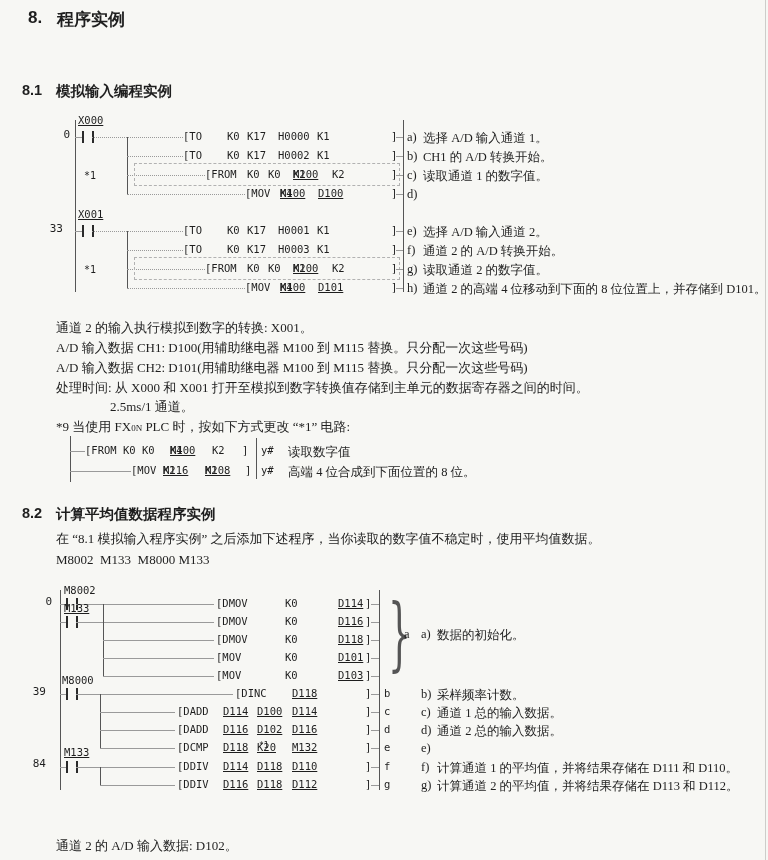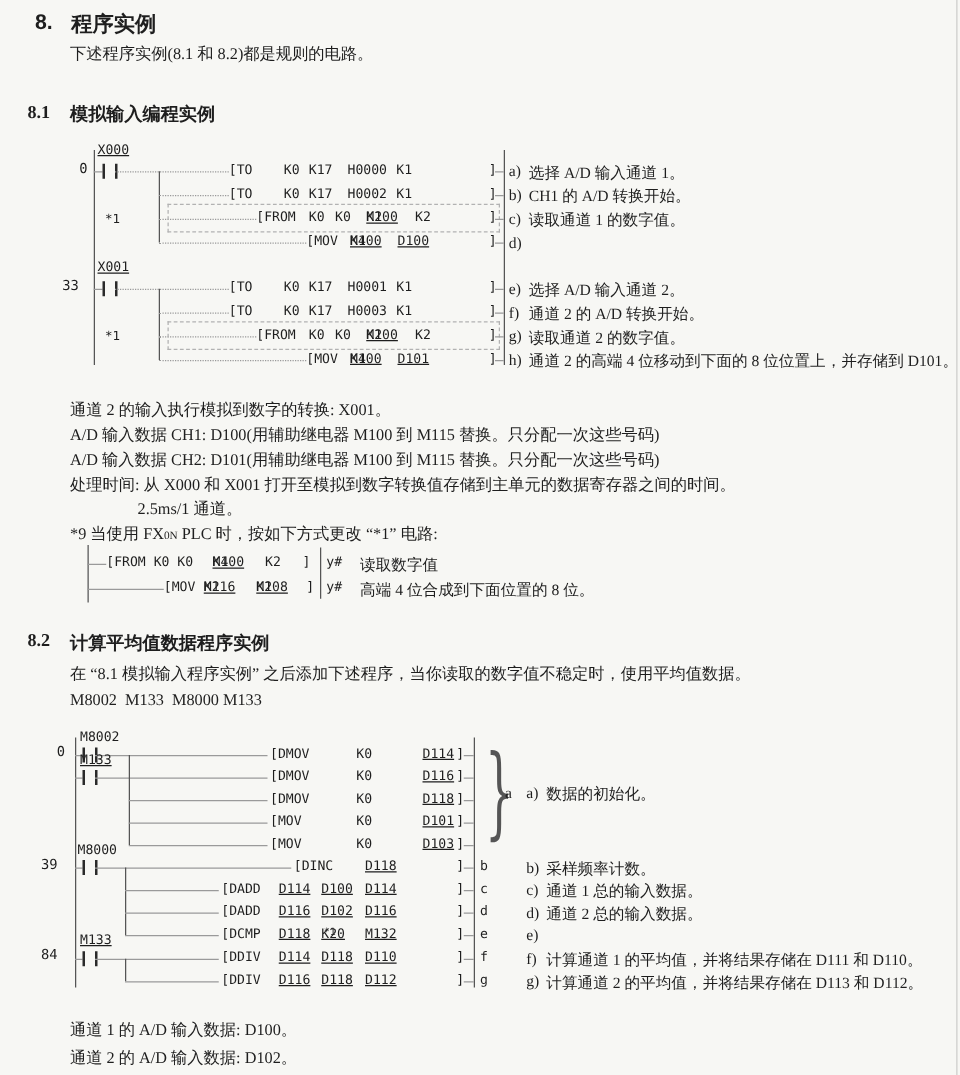--- a/index.html
+++ b/index.html
@@ -1,18 +1,18 @@
 <!DOCTYPE html>
 <html><head>
 <meta charset="utf-8">
 <style>
   html,body{margin:0;padding:0;background:#e9e9e7}
   .page{position:relative;width:768px;height:860px;background:#f7f7f4;overflow:hidden;color:#1e1e1e}
   .h1{position:absolute;font-family:"Liberation Sans",sans-serif;font-weight:bold;font-size:17px;white-space:nowrap}
-  .h2{position:absolute;font-family:Liberation Serif, serif;font-weight:bold;font-size:14.5px;white-space:nowrap}
+  .h2{position:absolute;font-family:Liberation Sans, sans-serif;font-weight:bold;font-size:14.5px;white-space:nowrap}
   .bt{position:absolute;font-family:"Liberation Serif",serif;font-size:13px;white-space:nowrap}
   .pre-space{white-space:pre}
   .lrow{position:absolute;left:0;width:768px;height:15px;font-family:"DejaVu Sans Mono",monospace;font-size:10.5px}
   .lrow span{position:absolute;top:0;white-space:nowrap}
   .u{text-decoration:underline}
   .sup{font-size:8px;vertical-align:4px;margin-left:2px;text-decoration:none}
   
   .l1r .c-op{left:183px}.l1r .c-a{left:227px}.l1r .c-b{left:247px}.l1r .c-c{left:278px}.l1r .c-d{left:317px}
   .l1r.fr .c-op{left:205px}.l1r.fr .c-a{left:247px}.l1r.fr .c-b{left:268px}.l1r.fr .c-c{left:293px}.l1r.fr .c-d{left:332px}
   .l1r.mv .c-op{left:245px}.l1r.mv .c-a{left:280px}.l1r.mv .c-b{left:318px}
@@ -42,21 +42,20 @@
   .edge{position:absolute;width:0;border-left:1px solid #cdcdca}
 </style>
 </head>
 <body>
 
 <div class="page">
   <i class="edge" style="left:765px;top:0;height:860px"></i>
 
   <span class="h1" style="left:28px;top:8px">8.</span>
   <span class="h1" style="left:57px;top:8px">程序实例</span>
-  <span class="bt" style="left:56px;top:34px">下述程序实例(8.1 和 8.2)都是规则的电路。</span>
   <span class="h2" style="left:22px;top:82px">8.1</span>
   <span class="h2" style="left:56px;top:82px">模拟输入编程实例</span>
 
   <i class="vl" style="left:75px;top:120px;height:172px"></i>
   <i class="vl" style="left:403px;top:120px;height:172px"></i>
 
   <span class="rnum" style="left:50px;top:128px">0</span>
   <span class="clbl" style="left:78px;top:114px">X000</span>
   <i class="hl" style="left:75px;top:137px;width:7px"></i>
   <i class="ct" style="left:82px;top:131px"></i>
@@ -398,15 +397,14 @@
     <span class="c-c">
         <span class="u">D112</span>
       </span>
     <span class="c-close">]</span>
     <i class="hl" style="left:371px;top:7px;width:8px"></i>
     <span class="c-note">g</span>
     <span class="c-annl ann">g)</span>
     <span class="c-ann ann">计算通道 2 的平均值，并将结果存储在 D113 和 D112。</span>
   </div>
 
-  <span class="bt" style="left:56px;top:815px">通道 1 的 A/D 输入数据: D100。</span>
   <span class="bt" style="left:56px;top:837px">通道 2 的 A/D 输入数据: D102。</span>
 </div>
 
 </body></html>

